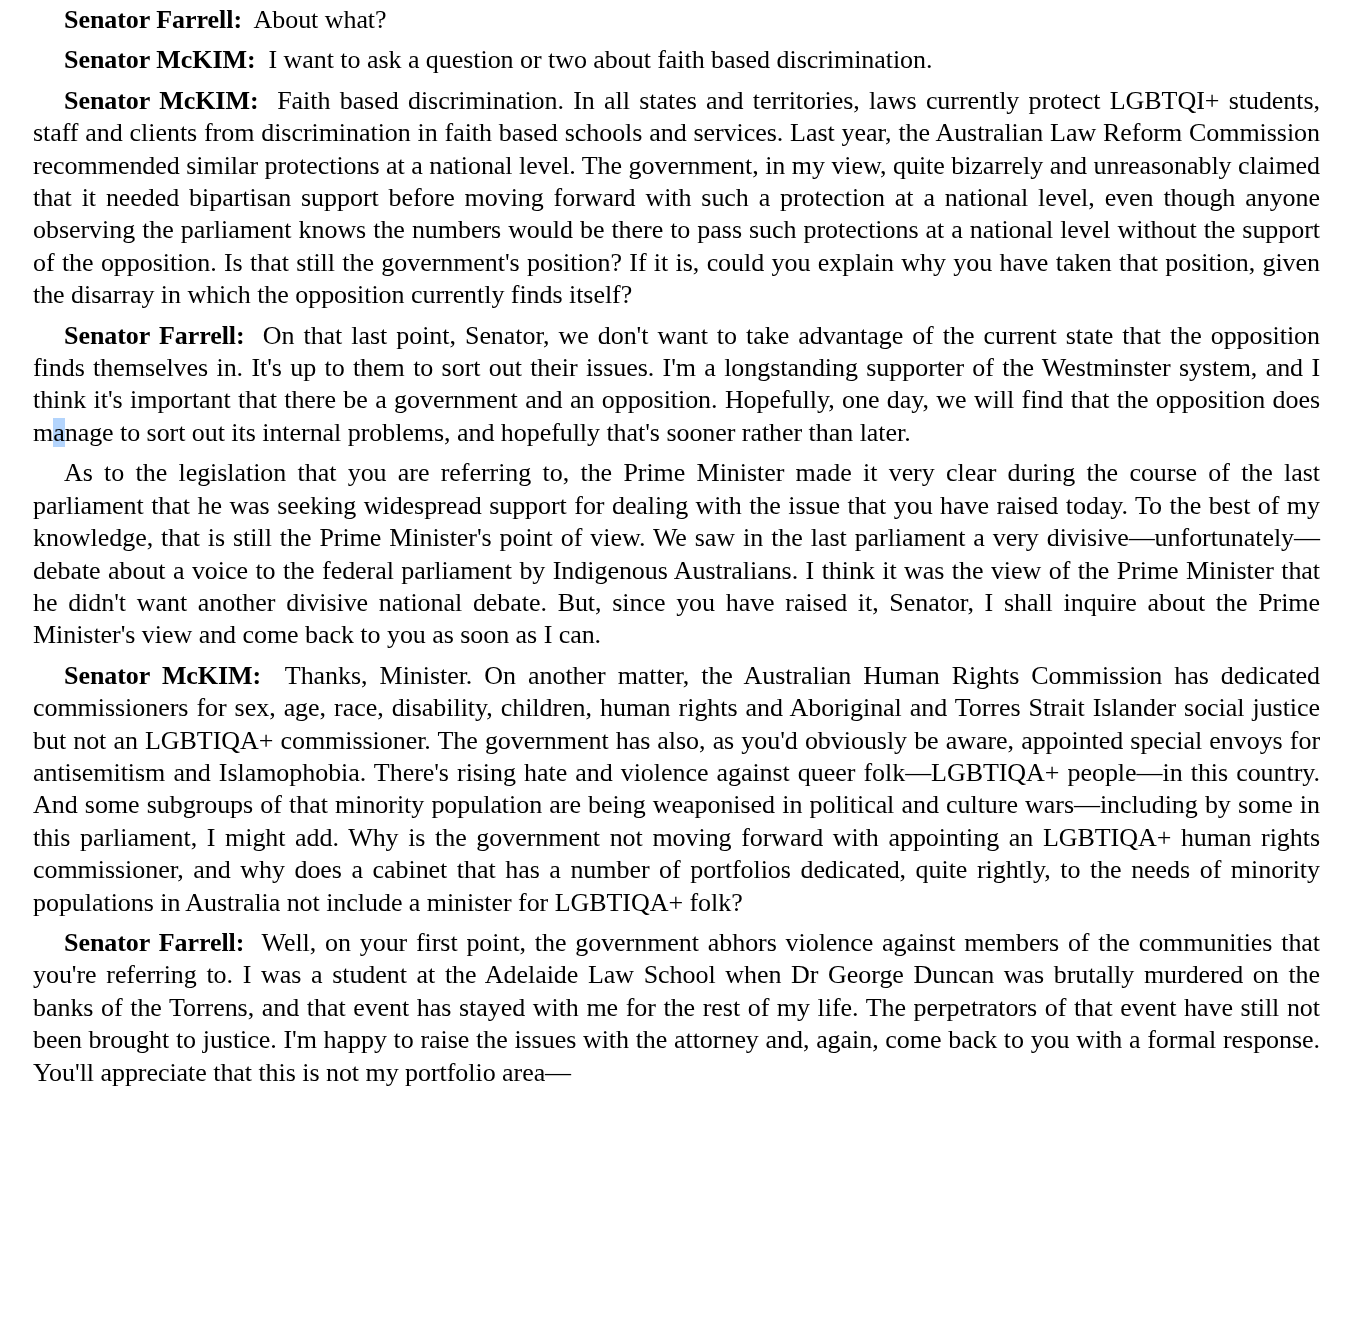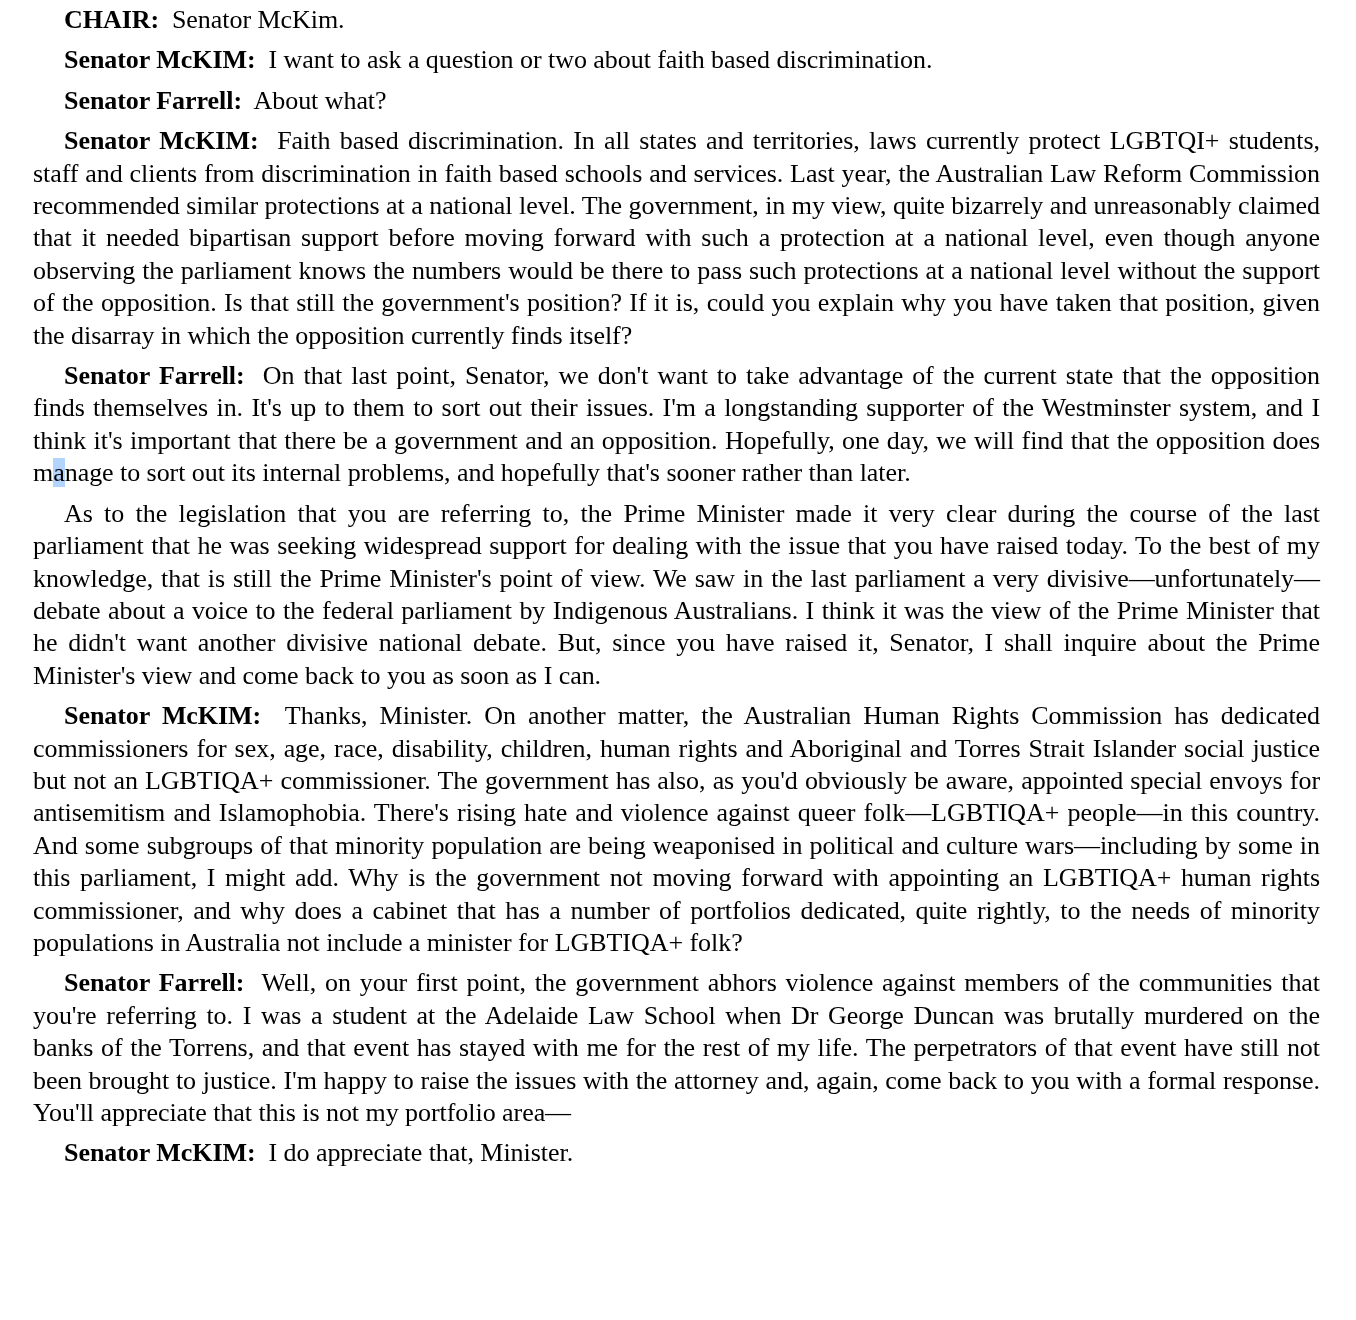--- a/index.html
+++ b/index.html
@@ -36,30 +36,27 @@
     }
     .sel {
       background: #b3d4fc;
     }
   </style>
 </head>
 <body>
 
 <div class="doc">
 
+
   <p class="para">
-    <span class="speaker">CHAIR:</span><span class="speaker-sep">  </span><span>Senator McKim.</span>
+    <span class="speaker">Senator Farrell:</span><span class="speaker-sep">  </span><span>About what?</span>
   </p>
 
   <p class="para">
     <span class="speaker">Senator McKIM:</span><span class="speaker-sep">  </span><span>I want to ask a question or two about faith based discrimination.</span>
-  </p>
-
-  <p class="para">
-    <span class="speaker">Senator Farrell:</span><span class="speaker-sep">  </span><span>About what?</span>
   </p>
 
   <p class="para">
     <span class="speaker">Senator McKIM:</span><span class="speaker-sep">  </span><span>Faith based discrimination. In all states and territories, laws currently protect LGBTQI+ students, staff and clients from discrimination in faith based schools and services. Last year, the Australian Law Reform Commission recommended similar protections at a national level. The government, in my view, quite bizarrely and unreasonably claimed that it needed bipartisan support before moving forward with such a protection at a national level, even though anyone observing the parliament knows the numbers would be there to pass such protections at a national level without the support of the opposition. Is that still the government's position? If it is, could you explain why you have taken that position, given the disarray in which the opposition currently finds itself?</span>
   </p>
 
   <p class="para">
     <span class="speaker">Senator Farrell:</span><span class="speaker-sep">  </span><span>On that last point, Senator, we don't want to take advantage of the current state that the opposition finds themselves in. It's up to them to sort out their issues. I'm a longstanding supporter of the Westminster system, and I think it's important that there be a government and an opposition. Hopefully, one day, we will find that the opposition does m</span><span class="sel" style="background: rgb(179, 212, 252);">a</span><span>nage to sort out its internal problems, and hopefully that's sooner rather than later.</span>
   </p>
 
@@ -68,18 +65,15 @@
   </p>
 
   <p class="para">
     <span class="speaker">Senator McKIM:</span><span class="speaker-sep">  </span><span>Thanks, Minister. On another matter, the Australian Human Rights Commission has dedicated commissioners for sex, age, race, disability, children, human rights and Aboriginal and Torres Strait Islander social justice but not an LGBTIQA+ commissioner. The government has also, as you'd obviously be aware, appointed special envoys for antisemitism and Islamophobia. There's rising hate and violence against queer folk—LGBTIQA+ people—in this country. And some subgroups of that minority population are being weaponised in political and culture wars—including by some in this parliament, I might add. Why is the government not moving forward with appointing an LGBTIQA+ human rights commissioner, and why does a cabinet that has a number of portfolios dedicated, quite rightly, to the needs of minority populations in Australia not include a minister for LGBTIQA+ folk?</span>
   </p>
 
   <p class="para">
     <span class="speaker">Senator Farrell:</span><span class="speaker-sep">  </span><span>Well, on your first point, the government abhors violence against members of the communities that you're referring to. I was a student at the Adelaide Law School when Dr George Duncan was brutally murdered on the banks of the Torrens, and that event has stayed with me for the rest of my life. The perpetrators of that event have still not been brought to justice. I'm happy to raise the issues with the attorney and, again, come back to you with a formal response. You'll appreciate that this is not my portfolio area—</span>
   </p>
 
-  <p class="para">
-    <span class="speaker">Senator McKIM:</span><span class="speaker-sep">  </span><span>I do appreciate that, Minister.</span>
-  </p>
 
 
 </div>
 
 </body></html>

